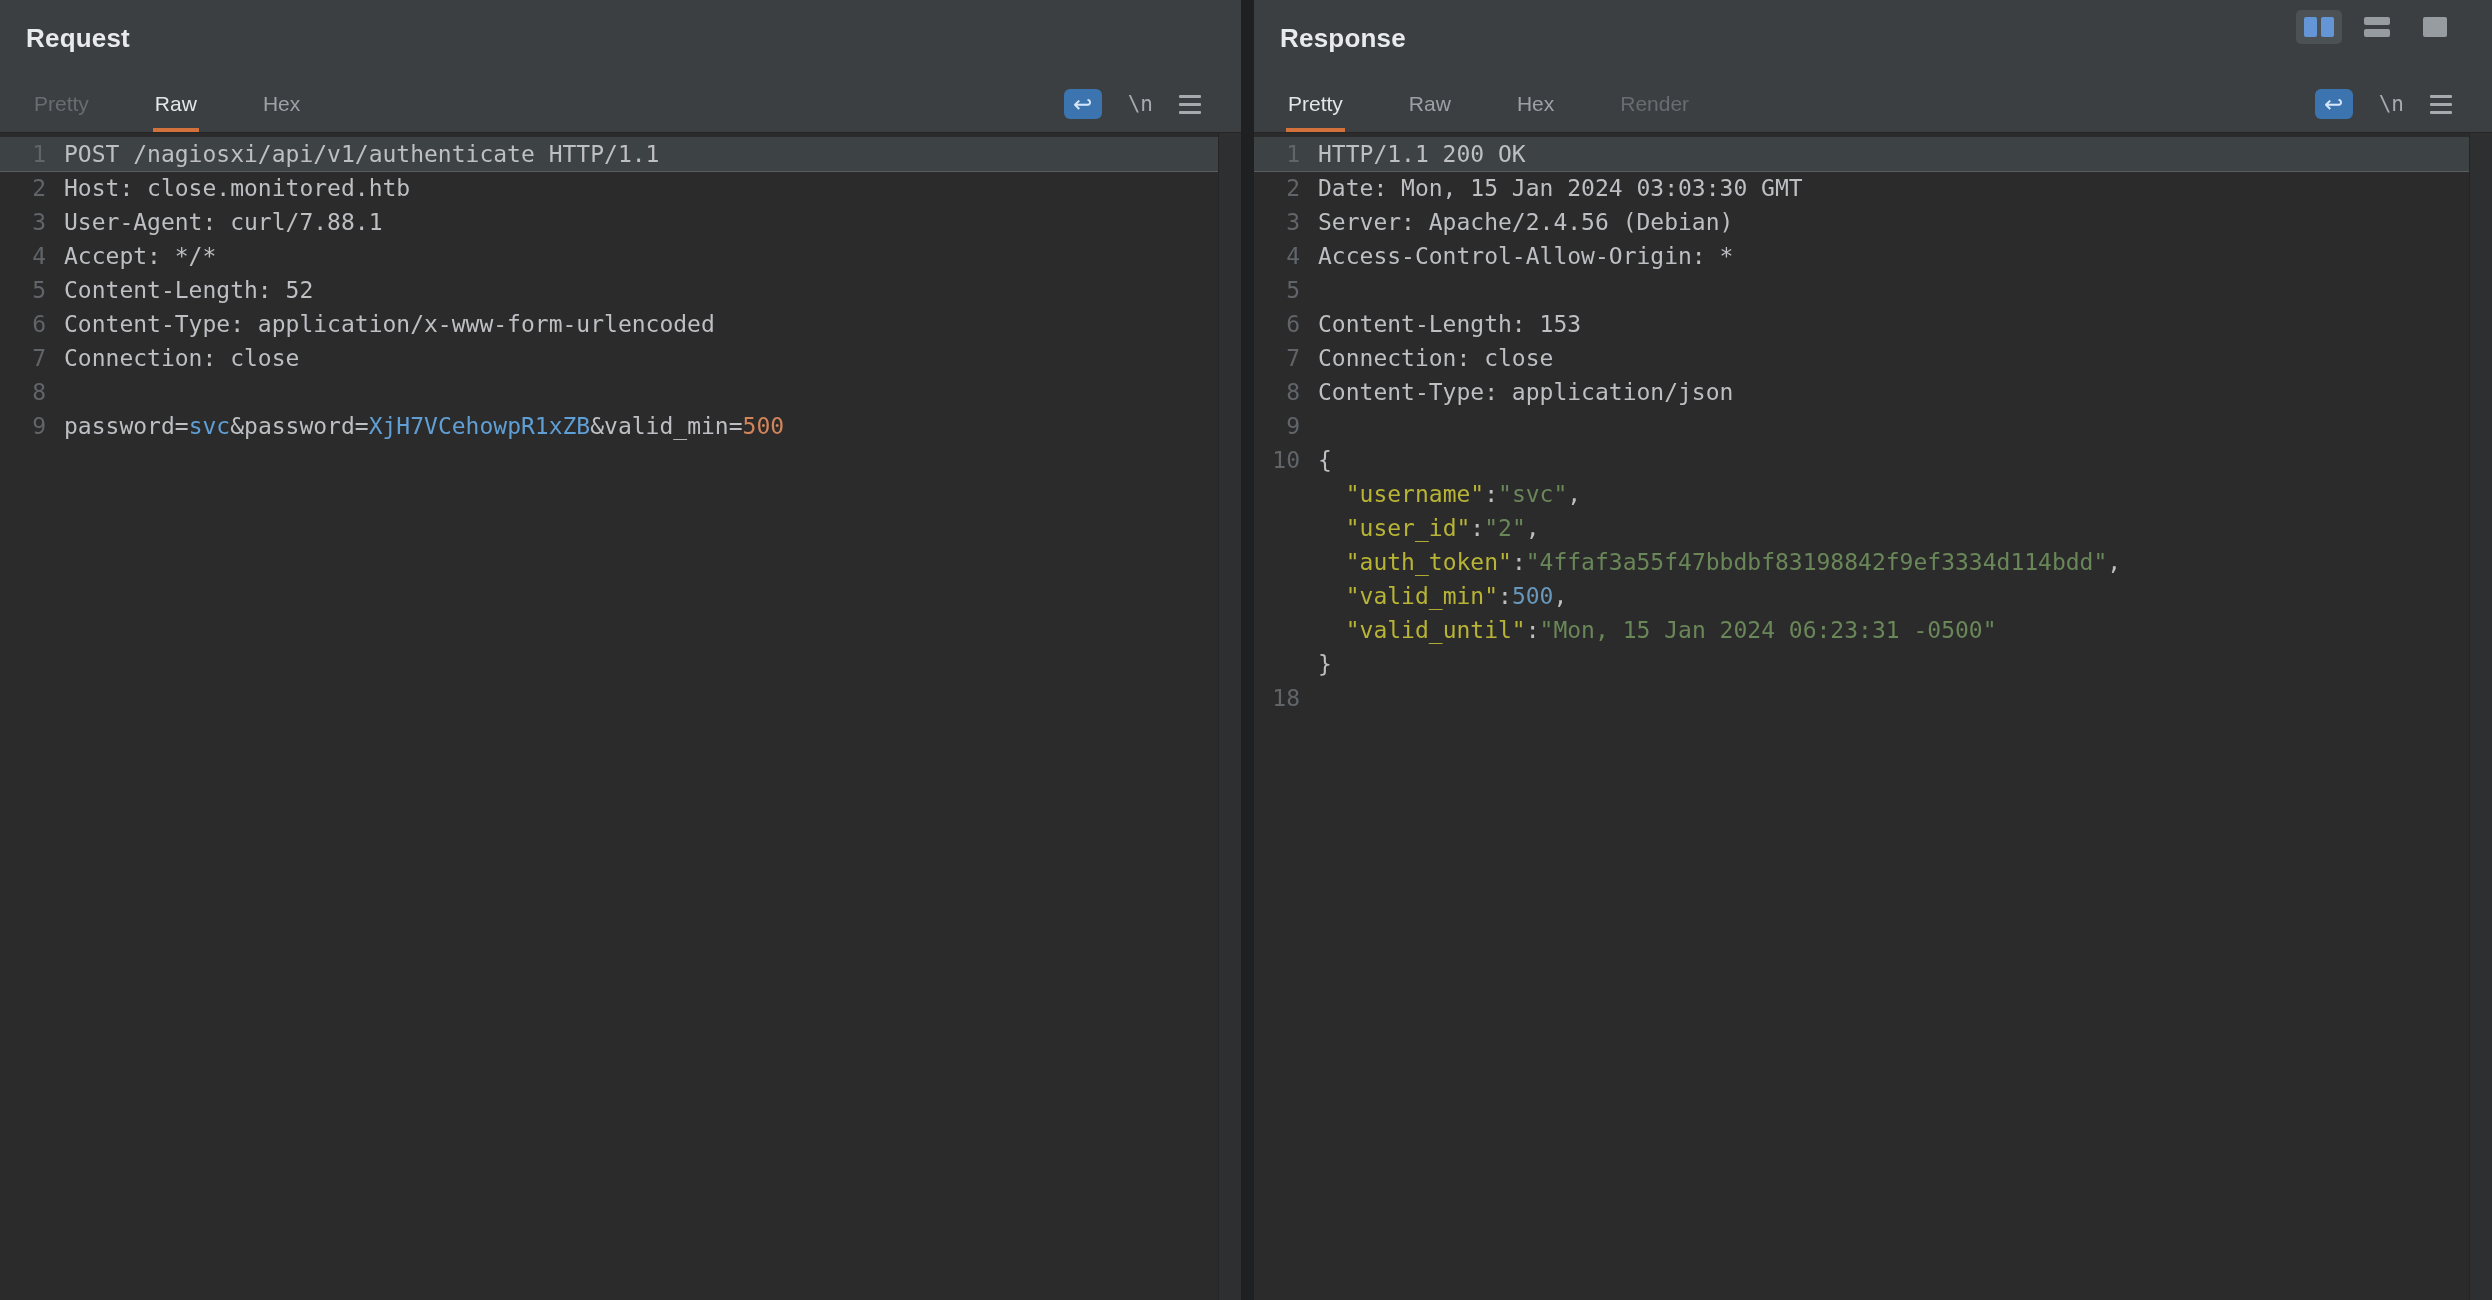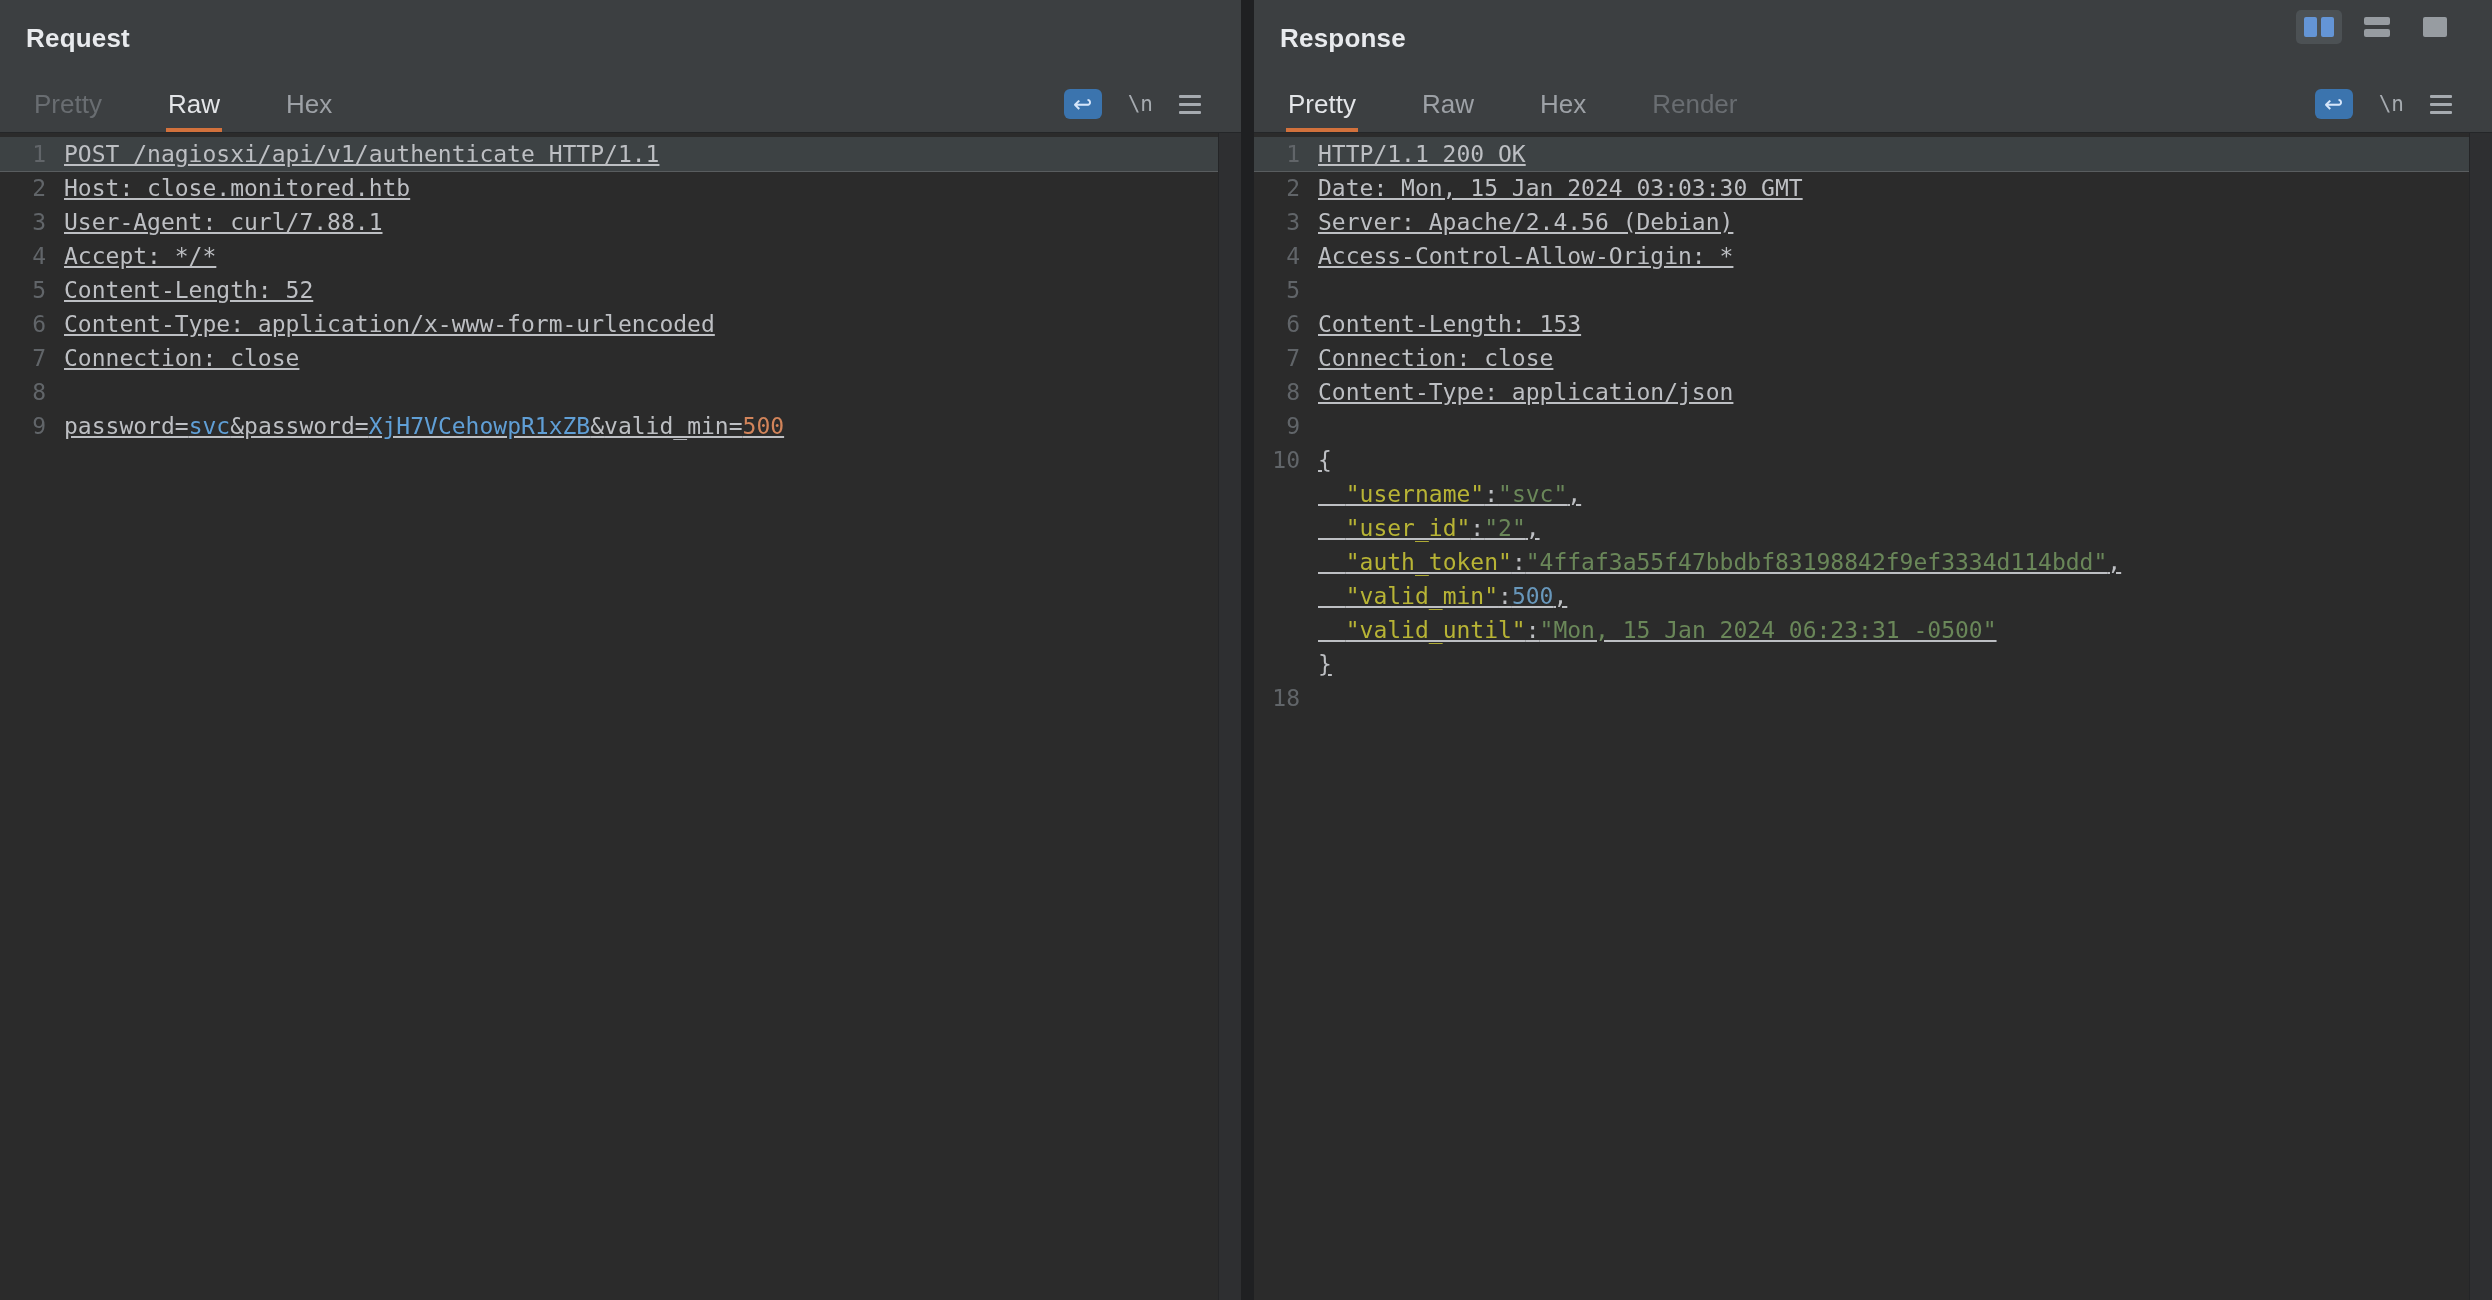--- a/index.html
+++ b/index.html
@@ -17,21 +17,21 @@
 
   .chrome { background: #3c3f41; flex: none; border-bottom: 1px solid #242628; }
   .title-row { height: 76px; display: flex; align-items: center; padding-left: 26px; position: relative; }
   .panel-title { font-size: 26px; font-weight: bold; color: #e8eaed; margin: 0; letter-spacing: .2px; }
 
   .tab-row { height: 56px; display: flex; align-items: stretch; padding-left: 32px; padding-right: 40px; }
   .tabs { display: flex; align-items: stretch; }
   .tab {
     display: flex; align-items: center;
     margin-right: 62px; padding: 6px 2px 2px 2px;
-    font-size: 26px; color: #9da1a6;
+    font-size: 21px; color: #9da1a6;
     border-bottom: 4px solid transparent;
     cursor: default; white-space: nowrap;
   }
   .tab.active { color: #e3e5e8; border-bottom-color: #d2713c; }
   .tab.dim { color: #696d71; }
 
   .toolbar { margin-left: auto; display: flex; align-items: center; gap: 26px; }
   .wrap-btn {
     width: 38px; height: 30px; border-radius: 6px; background: #3b74ae;
     color: #d6e6fa; display: flex; align-items: center; justify-content: center;
@@ -50,21 +50,21 @@
   .lb-square { width: 24px; height: 20px; border-radius: 2px; background: #979ca1; }
 
   .editor {
     flex: 1; background: #2b2b2b; overflow: hidden; position: relative;
     font-family: "DejaVu Sans Mono", "Liberation Mono", monospace;
     font-size: 23px; padding-top: 4px;
   }
   .line { display: flex; height: 34px; line-height: 34px; }
   .line.hl { background: #3d4244; box-shadow: 0 1px 0 #595d5f; }
   .gutter { flex: none; width: 46px; text-align: right; padding-right: 12px; color: #616569; white-space: pre; }
-  .code { padding-left: 6px; color: #bdbfc3; white-space: pre; text-decoration: underline; }
+  .code { padding-left: 6px; color: #bdbfc3; white-space: pre; }
 
   .scrollbar { position: absolute; top: 0; right: 0; bottom: 0; width: 22px; background: #2e2f31; border-left: 1px solid #242527; }
 
   .c-d    { color: #bdbfc3; }
   .c-val  { color: #609fd6; }
   .c-num  { color: #d2845a; }
   .c-key  { color: #b8b435; }
   .c-str  { color: #6a8759; }
   .c-jnum { color: #6897bb; }
 </style>

